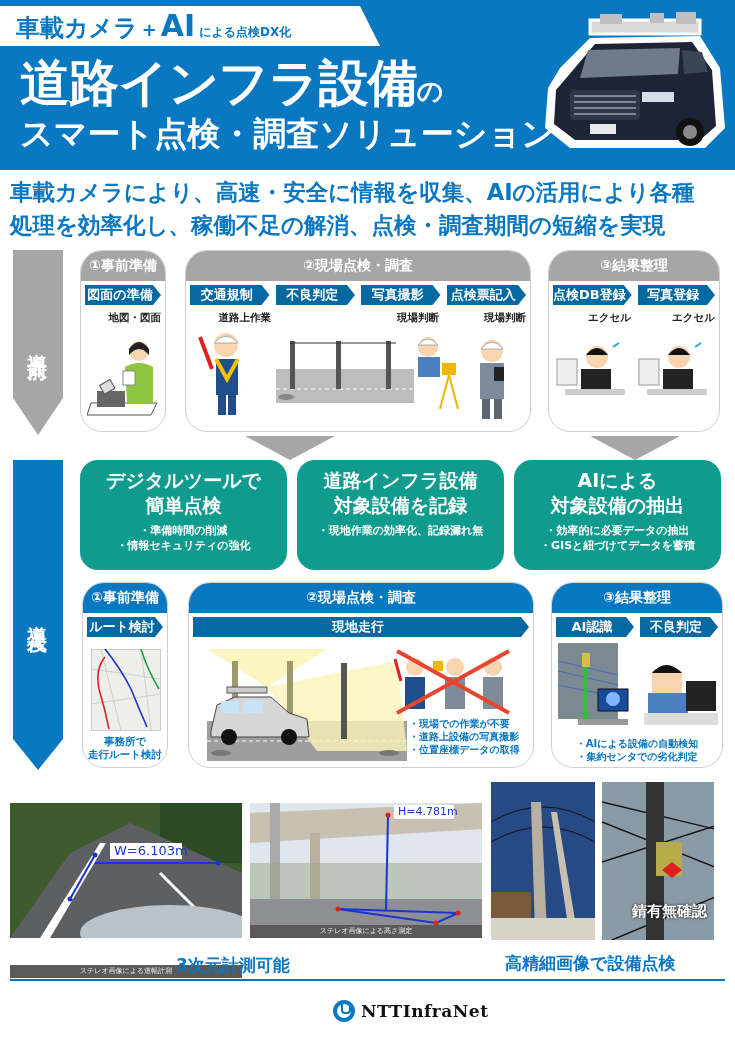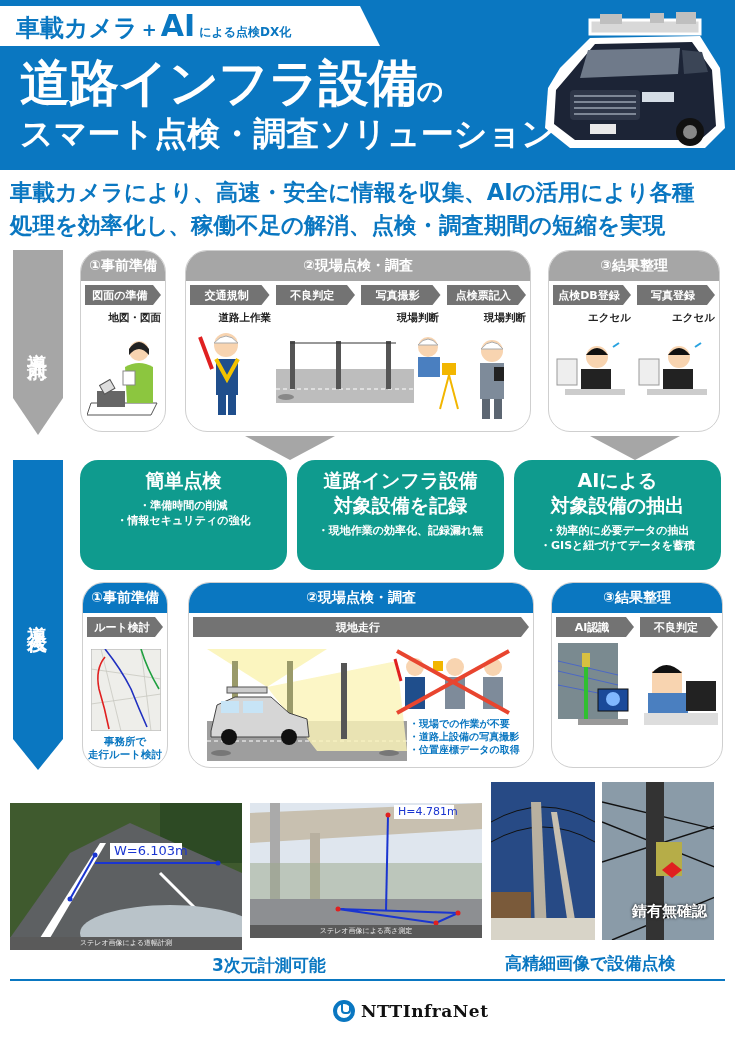--- a/index.html
+++ b/index.html
@@ -27,21 +27,21 @@
   .side-arrow span { writing-mode: vertical-rl; color: #fff; font-weight: bold; font-size: 20px; letter-spacing: 4px; }
   .arrow-before { top: 250px; height: 185px; background: #a6a6a6; clip-path: polygon(0 0, 100% 0, 100% 80%, 50% 100%, 0 80%); }
   .arrow-after { top: 460px; height: 310px; background: #0a77c1; clip-path: polygon(0 0, 100% 0, 100% 90%, 50% 100%, 0 90%); }
 
   
   .panel { border: 1.5px solid #cfcfcf; border-radius: 22px; background: #fff; overflow: hidden; }
   .panel-head { height: 30px; display: flex; align-items: center; justify-content: center; color: #fff; font-weight: bold; font-size: 14px; }
   .gray .panel-head { background: #a6a6a6; }
   .blue .panel-head { background: #0a77c1; }
   .steps { display: flex; gap: 6px; padding: 0 4px; margin-top: 4px; }
-  .step { flex: 1; height: 20px; background: #737373; color: #fff; font-size: 11px; font-weight: bold; display: flex; align-items: center; justify-content: center; clip-path: polygon(0 0, calc(100% - 8px) 0, 100% 50%, calc(100% - 8px) 100%, 0 100%); padding-right: 6px; white-space: nowrap; }
+  .step { flex: 1; height: 20px; background: #0369a1; color: #fff; font-size: 13px; font-weight: bold; display: flex; align-items: center; justify-content: center; clip-path: polygon(0 0, calc(100% - 8px) 0, 100% 50%, calc(100% - 8px) 100%, 0 100%); padding-right: 6px; white-space: nowrap; }
   .sublabels { display: flex; gap: 6px; padding: 0 4px; margin-top: 6px; }
   .sublabel { flex: 1; text-align: right; font-size: 10.5px; font-weight: bold; color: #222; white-space: nowrap; }
   .illus { position: absolute; }
 
   
   .down { width: 90px; height: 24px; background: #a6a6a6; clip-path: polygon(0 0, 100% 0, 50% 100%); }
 
   
   .card { background: #0f9b8e; border-radius: 18px; color: #fff; text-align: center; padding-top: 8px; }
   .card .c-title { font-size: 19px; font-weight: bold; line-height: 25px; }
@@ -204,20 +204,21 @@
 </div>
 
 <div class="abs down" style="left:245px; top:436px;"></div>
 <div class="abs down" style="left:590px; top:436px;"></div>
 
 <div class="abs side-arrow arrow-after">
   <span>導入後</span>
 </div>
 
 <div class="abs card" style="left:80px; top:460px; width:207px; height:110px;">
+  <div class="c-title">デジタルツールで</div>
   <div class="c-title">簡単点検</div>
   <div class="c-pts">
     <div>・準備時間の削減</div>
     <div>・情報セキュリティの強化</div>
   </div>
 </div>
 <div class="abs card" style="left:297px; top:460px; width:207px; height:110px;">
   <div class="c-title">道路インフラ設備</div>
   <div class="c-title">対象設備を記録</div>
   <div class="c-pts">
@@ -315,23 +316,27 @@
     <rect x="26" y="12" width="8" height="14" fill="#d8c040"></rect>
     <rect x="42" y="48" width="30" height="22" fill="#1a4a9a" stroke="#111"></rect>
     <circle cx="57" cy="58" r="7" fill="#80b8ff"></circle>
     <rect x="22" y="78" width="50" height="6" fill="#999"></rect>
     <rect x="96" y="30" width="30" height="22" fill="#f8d4b0"></rect>
     <path d="M96 32 Q110 16 126 32 Z" fill="#111"></path>
     <rect x="92" y="52" width="40" height="20" fill="#4a7fc0"></rect>
     <rect x="130" y="40" width="30" height="30" fill="#222"></rect>
     <rect x="88" y="72" width="74" height="12" fill="#ddd"></rect>
   </svg>
-</div>
-
-<div class="abs photo" style="left:10px; top:803px; width:232px; height:147px;">
+  <div class="abs bullets-blue" style="left:0; top:154px; width:100%; text-align:center;">
+    <div>・AIによる設備の自動検知</div>
+    <div>・集約センタでの劣化判定</div>
+  </div>
+</div>
+
+<div class="abs photo" style="left:10px; top:803px; width:232px; height:175px;">
   <svg width="232" height="135" viewBox="0 0 232 135">
     <rect width="232" height="135" fill="#3f5a2e"></rect>
     <rect x="150" y="0" width="82" height="60" fill="#2d4a24"></rect>
     <polygon points="0,135 60,50 120,20 232,70 232,135" fill="#5d6062"></polygon>
     <polygon points="30,135 90,40 96,40 40,135" fill="#fff"></polygon>
     <line x1="150" y1="70" x2="200" y2="120" stroke="#fff" stroke-width="3"></line>
     <ellipse cx="160" cy="130" rx="90" ry="28" fill="#b9c3c9"></ellipse>
     <line x1="60" y1="96" x2="85" y2="52" stroke="#1a35d0" stroke-width="2"></line>
     <line x1="85" y1="60" x2="208" y2="60" stroke="#1a35d0" stroke-width="2"></line>
     <circle cx="60" cy="96" r="2.5" fill="#1a35d0"></circle>
@@ -384,20 +389,20 @@
         <line x1="0" y1="80" x2="125" y2="40"></line>
         <line x1="10" y1="158" x2="125" y2="110"></line>
       </g>
     <rect x="44" y="0" width="18" height="158" fill="#333"></rect>
     <rect x="54" y="60" width="26" height="34" fill="#b6ad48"></rect>
     <polygon points="60,88 70,80 80,88 70,96" fill="#e02020"></polygon>
   </svg>
   <div class="abs" style="left:30px; top:120px; color:#fff; font-weight:bold; font-size:15px; text-shadow:0 0 3px #000; white-space:nowrap;">錆有無確認</div>
 </div>
 
-<div class="abs section-label" style="left:176px; top:954px;margin-left:36px;">3次元計測可能</div>
+<div class="abs section-label" style="left:176px; top:954px;">3次元計測可能</div>
 <div class="abs section-label" style="left:505px; top:952px;">高精細画像で設備点検</div>
 <div class="abs rule" style="left:10px; top:979px; width:715px;"></div>
 
 <div class="abs logo">
   <div class="logo-mark"></div>
   <span class="logo-text">NTTInfraNet</span>
 </div>
 
 </body></html>

